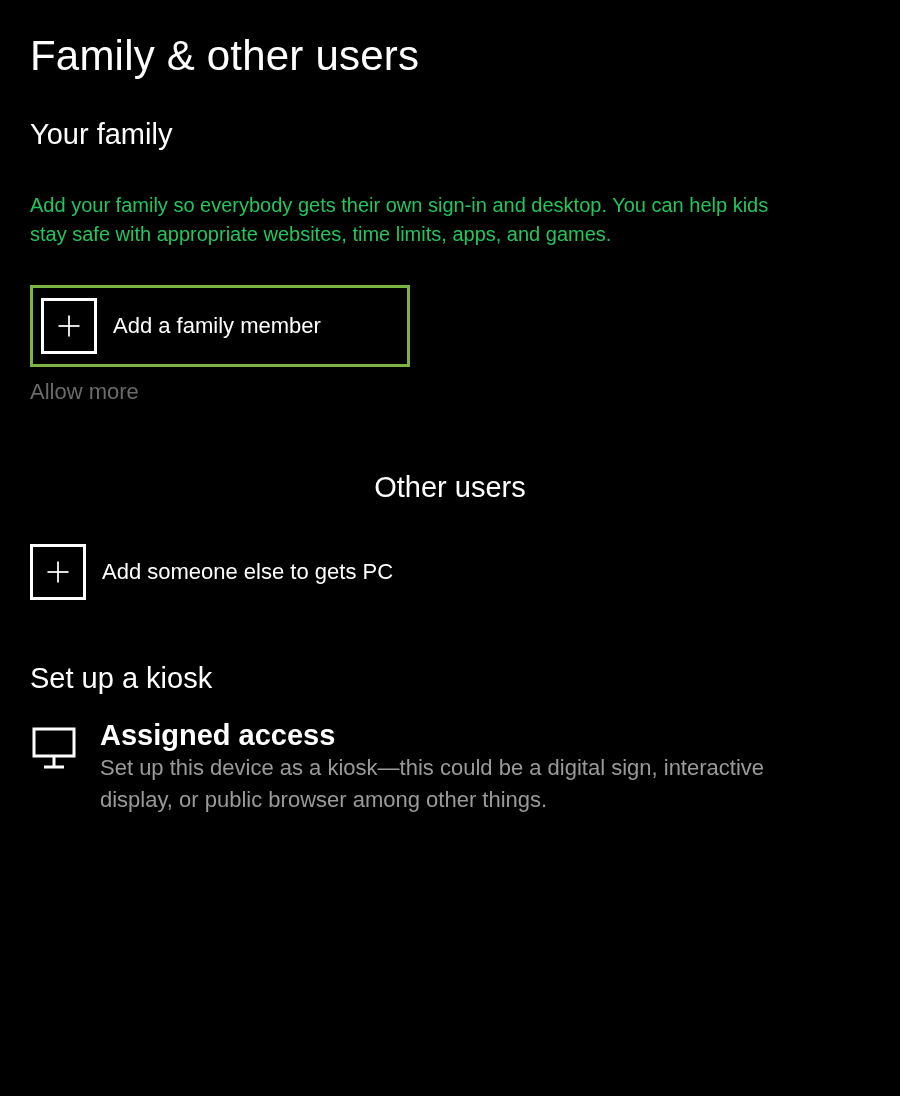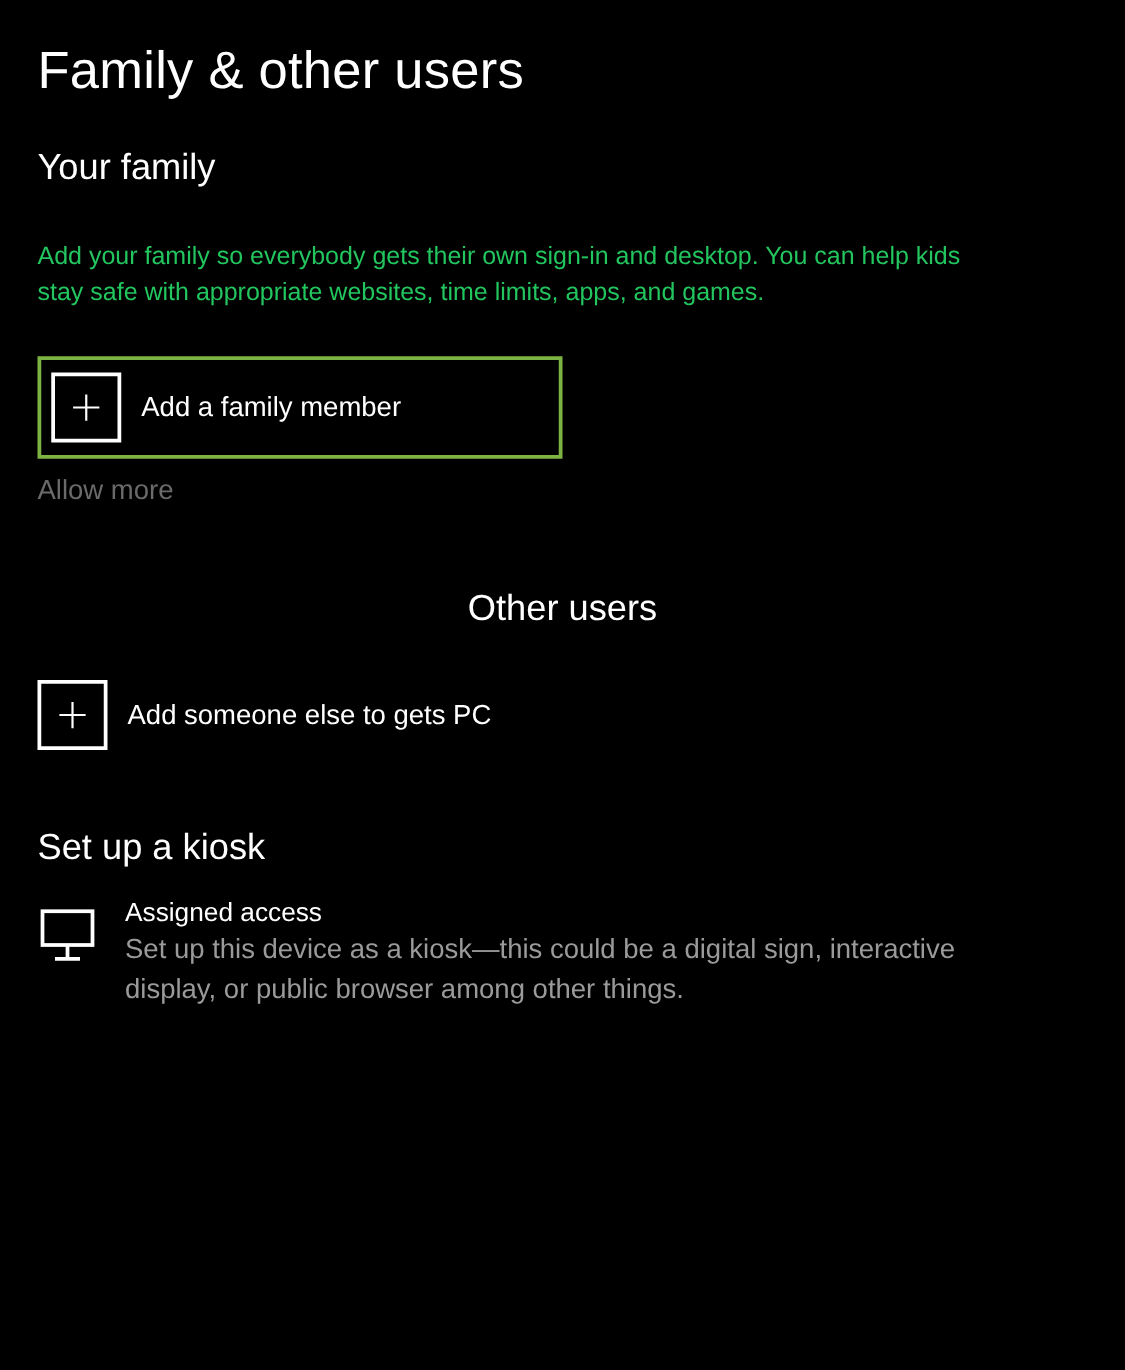--- a/index.html
+++ b/index.html
@@ -39,21 +39,21 @@
       font-weight: 400;
       line-height: 1.45;
       color: #22c55e;
       margin-bottom: 36px;
       max-width: 760px;
     }
     .highlight-box {
       border: 3px solid #7cb342;
       padding: 10px 10px 10px 8px;
       display: inline-block;
-      width: 420px;
+      width: 380px;
       margin-bottom: 6px;
     }
     .add-action {
       display: flex;
       align-items: center;
       gap: 16px;
       cursor: pointer;
     }
     .plus-icon-box {
       width: 56px;
@@ -111,22 +111,22 @@
     }
     .kiosk-icon svg {
       width: 48px;
       height: 48px;
     }
     .kiosk-text {
       display: flex;
       flex-direction: column;
     }
     .kiosk-title {
-      font-size: 21px;
-      font-weight: 400;
+      font-size: 29px;
+      font-weight: 700;
       color: #ffffff;
     }
     .kiosk-description {
       font-size: 22px;
       font-weight: 400;
       line-height: 1.45;
       color: #9a9a9a;
       max-width: 680px;
     }
   </style>

